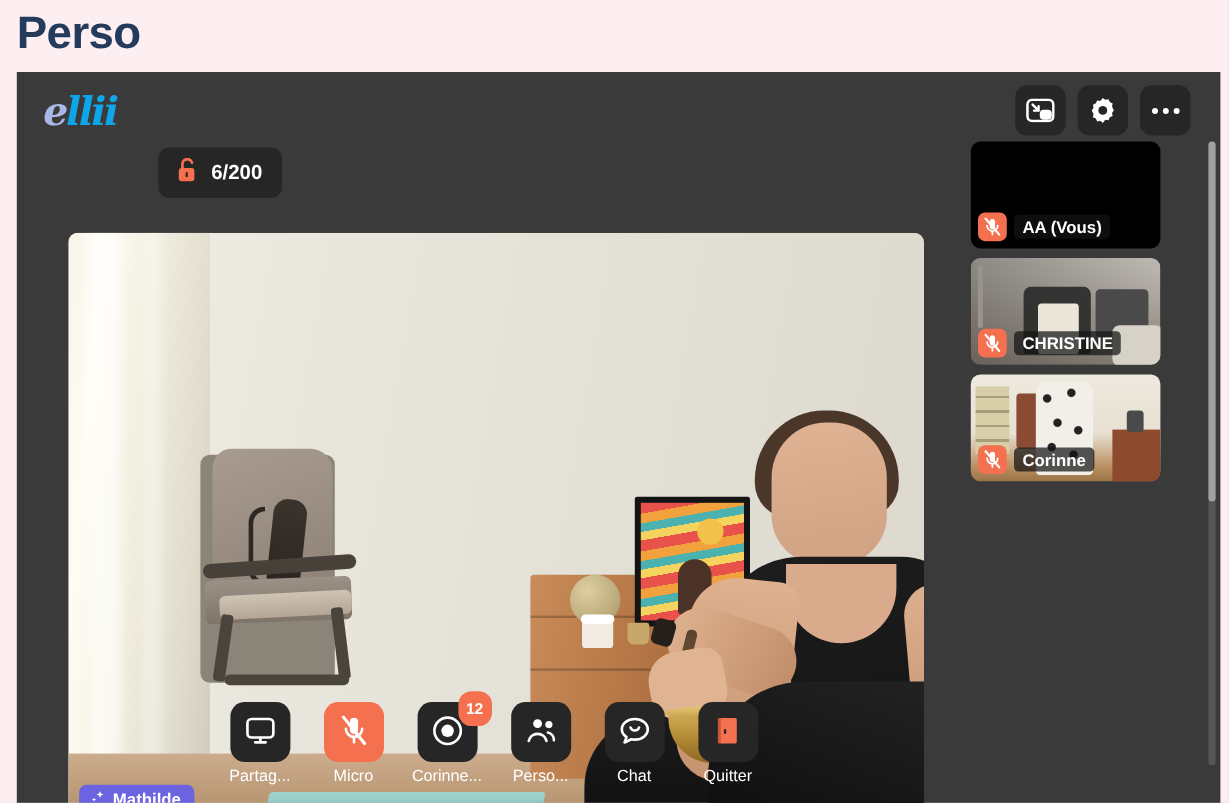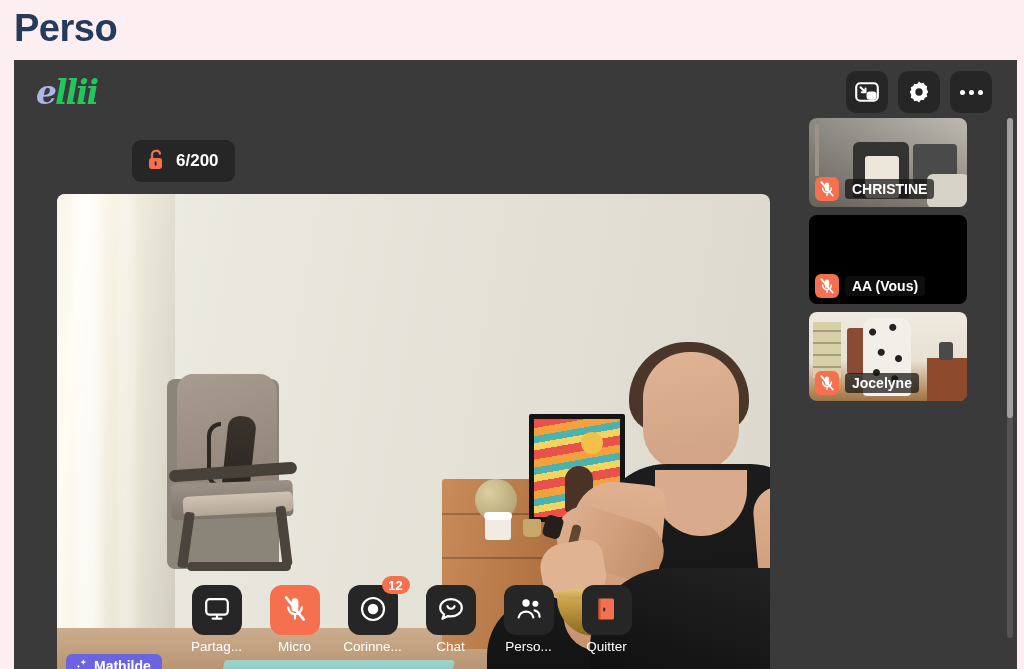--- a/index.html
+++ b/index.html
@@ -47,25 +47,25 @@
   }
   .logo-text {
     font-family: "DejaVu Serif", serif;
     font-size: 33px;
     font-style: italic;
     font-weight: 700;
     letter-spacing: -2px;
     line-height: 1;
   }
   .logo-e { color: #aab8e8; }
-  .logo-rest { color: #22c55e; }
+  .logo-rest { color: #0ea5e9; }
 
   .lock-pill {
     position: absolute;
-    left: 118px; top: 80px;
+    left: 118px; top: 63px;
     height: 42px;
     padding: 0 16px;
     background: #262626;
     border-radius: 9px;
     display: flex;
     align-items: center;
     gap: 11px;
   }
   .lock-count {
     color: #ffffff;
@@ -536,21 +536,21 @@
   .tool-label {
     color: #ffffff;
     font-size: 13.5px;
     font-weight: 500;
     white-space: nowrap;
     line-height: 1;
   }
   .tool-badge {
     position: absolute;
     top: -9px; right: -12px;
-    min-width: 28px; height: 18px;
+    min-width: 28px; height: 29px;
     background: #f4704f;
     border-radius: 11px;
     color: #fff;
     font-size: 13px;
     font-weight: 700;
     display: flex;
     align-items: center;
     justify-content: center;
     padding: 0 6px;
   }
@@ -671,70 +671,70 @@
           <path d="M8.3 1.2l.8 2.1 2.1.8-2.1.8-.8 2.1-.8-2.1-2.1-.8 2.1-.8z" fill="#fff"></path>
           <path d="M3.4 6.6l.5 1.3 1.3.5-1.3.5-.5 1.3-.5-1.3-1.3-.5 1.3-.5z" fill="#fff"></path>
         </svg>
       </span>
       <span>Mathilde</span>
     </div>
   </div>
 
   <div class="rail">
 
+    <div class="thumb t-self">
+      <div class="thumb-label">
+        <span class="mic-badge">
+          <svg width="14" height="16" viewBox="0 0 14 16" aria-hidden="true">
+            <path d="M7 1.4a2.2 2.2 0 0 1 2.2 2.2v4.2A2.2 2.2 0 0 1 7 10a2.2 2.2 0 0 1-2.2-2.2V3.6A2.2 2.2 0 0 1 7 1.4z" fill="#fff"></path>
+            <path d="M2.6 7.1a4.4 4.4 0 0 0 8.8 0" fill="none" stroke="#fff" stroke-width="1.5" stroke-linecap="round"></path>
+            <path d="M7 11.6v2.6" stroke="#fff" stroke-width="1.5" stroke-linecap="round"></path>
+            <path d="M1.3 1.1l11.4 13.4" stroke="#fff" stroke-width="1.8" stroke-linecap="round"></path>
+          </svg>
+        </span>
+        <span class="thumb-name">AA (Vous)</span>
+      </div>
+    </div>
+
     <div class="thumb t-christine">
       <span class="th-obj c-hang"></span>
       <span class="th-obj c-table"></span>
       <span class="th-obj c-sofa"></span>
       <span class="th-obj c-chair"></span>
       <span class="th-obj c-lamp"></span>
       <div class="thumb-label">
         <span class="mic-badge">
           <svg width="14" height="16" viewBox="0 0 14 16" aria-hidden="true">
             <path d="M7 1.4a2.2 2.2 0 0 1 2.2 2.2v4.2A2.2 2.2 0 0 1 7 10a2.2 2.2 0 0 1-2.2-2.2V3.6A2.2 2.2 0 0 1 7 1.4z" fill="#fff"></path>
             <path d="M2.6 7.1a4.4 4.4 0 0 0 8.8 0" fill="none" stroke="#fff" stroke-width="1.5" stroke-linecap="round"></path>
             <path d="M7 11.6v2.6" stroke="#fff" stroke-width="1.5" stroke-linecap="round"></path>
             <path d="M1.3 1.1l11.4 13.4" stroke="#fff" stroke-width="1.8" stroke-linecap="round"></path>
           </svg>
         </span>
         <span class="thumb-name">CHRISTINE</span>
       </div>
     </div>
 
-    <div class="thumb t-self">
-      <div class="thumb-label">
-        <span class="mic-badge">
-          <svg width="14" height="16" viewBox="0 0 14 16" aria-hidden="true">
-            <path d="M7 1.4a2.2 2.2 0 0 1 2.2 2.2v4.2A2.2 2.2 0 0 1 7 10a2.2 2.2 0 0 1-2.2-2.2V3.6A2.2 2.2 0 0 1 7 1.4z" fill="#fff"></path>
-            <path d="M2.6 7.1a4.4 4.4 0 0 0 8.8 0" fill="none" stroke="#fff" stroke-width="1.5" stroke-linecap="round"></path>
-            <path d="M7 11.6v2.6" stroke="#fff" stroke-width="1.5" stroke-linecap="round"></path>
-            <path d="M1.3 1.1l11.4 13.4" stroke="#fff" stroke-width="1.8" stroke-linecap="round"></path>
-          </svg>
-        </span>
-        <span class="thumb-name">AA (Vous)</span>
-      </div>
-    </div>
-
 
     <div class="thumb t-jocelyne">
       <span class="th-obj j-window"></span>
       <span class="th-obj j-lampbase"></span>
       <span class="th-obj j-dresser"></span>
       <span class="th-obj j-vase"></span>
       <span class="th-obj j-chair"></span>
       <div class="thumb-label">
         <span class="mic-badge">
           <svg width="14" height="16" viewBox="0 0 14 16" aria-hidden="true">
             <path d="M7 1.4a2.2 2.2 0 0 1 2.2 2.2v4.2A2.2 2.2 0 0 1 7 10a2.2 2.2 0 0 1-2.2-2.2V3.6A2.2 2.2 0 0 1 7 1.4z" fill="#fff"></path>
             <path d="M2.6 7.1a4.4 4.4 0 0 0 8.8 0" fill="none" stroke="#fff" stroke-width="1.5" stroke-linecap="round"></path>
             <path d="M7 11.6v2.6" stroke="#fff" stroke-width="1.5" stroke-linecap="round"></path>
             <path d="M1.3 1.1l11.4 13.4" stroke="#fff" stroke-width="1.8" stroke-linecap="round"></path>
           </svg>
         </span>
-        <span class="thumb-name">Jocelyne</span>
+        <span class="thumb-name">Corinne</span>
       </div>
     </div>
 
   </div>
 
   <div class="rail-scroll">
       <i></i>
     </div>
 
   <div class="toolbar">
@@ -775,41 +775,41 @@
           </svg>
         </span>
         <span class="tool-badge">12</span>
       </span>
       <span class="tool-label">Corinne...</span>
     </button>
 
     <button class="tool">
       <span class="tool-btn">
         <span>
-          <svg width="26" height="24" viewBox="0 0 26 24" aria-hidden="true">
-            <path d="M13 2.2c6 0 10.8 3.8 10.8 8.6S19 19.4 13 19.4c-1 0-2-.1-2.9-.3l-5.6 2.6 1.6-4.4C3.7 15.7 2.2 13.3 2.2 10.8 2.2 6 7 2.2 13 2.2z" fill="none" stroke="#fff" stroke-width="2.2" stroke-linejoin="round"></path>
-            <path d="M9.4 9.2a3.8 3.8 0 0 0 7.2 0" fill="none" stroke="#fff" stroke-width="2.1" stroke-linecap="round"></path>
-          </svg>
-        </span>
-      </span>
-      <span class="tool-label">Chat</span>
-    </button>
-
-    <button class="tool">
-      <span class="tool-btn">
-        <span>
           <svg width="28" height="24" viewBox="0 0 28 24" aria-hidden="true">
             <circle cx="11" cy="6" r="3.7" fill="#fff"></circle>
             <circle cx="20.4" cy="6.8" r="3" fill="#fff"></circle>
             <path d="M3.6 20.4a7.6 7.6 0 0 1 14.8 0" fill="none" stroke="#fff" stroke-width="2.2" stroke-linecap="round"></path>
             <path d="M19.6 13.4a6.4 6.4 0 0 1 5 6.4" fill="none" stroke="#fff" stroke-width="2.2" stroke-linecap="round"></path>
           </svg>
         </span>
       </span>
       <span class="tool-label">Perso...</span>
+    </button>
+
+    <button class="tool">
+      <span class="tool-btn">
+        <span>
+          <svg width="26" height="24" viewBox="0 0 26 24" aria-hidden="true">
+            <path d="M13 2.2c6 0 10.8 3.8 10.8 8.6S19 19.4 13 19.4c-1 0-2-.1-2.9-.3l-5.6 2.6 1.6-4.4C3.7 15.7 2.2 13.3 2.2 10.8 2.2 6 7 2.2 13 2.2z" fill="none" stroke="#fff" stroke-width="2.2" stroke-linejoin="round"></path>
+            <path d="M9.4 9.2a3.8 3.8 0 0 0 7.2 0" fill="none" stroke="#fff" stroke-width="2.1" stroke-linecap="round"></path>
+          </svg>
+        </span>
+      </span>
+      <span class="tool-label">Chat</span>
     </button>
 
     <button class="tool">
       <span class="tool-btn">
         <span>
           <svg width="24" height="26" viewBox="0 0 24 26" aria-hidden="true">
             <path d="M5 2.4h12.4a1.6 1.6 0 0 1 1.6 1.6v18a1.6 1.6 0 0 1-1.6 1.6H5z" fill="#f4704f"></path>
             <rect x="3.2" y="2.4" width="2.4" height="21.2" rx="1" fill="#c9573a"></rect>
             <rect x="8.2" y="11.4" width="2" height="4.2" rx="1" fill="#2a2a2a"></rect>
           </svg>

